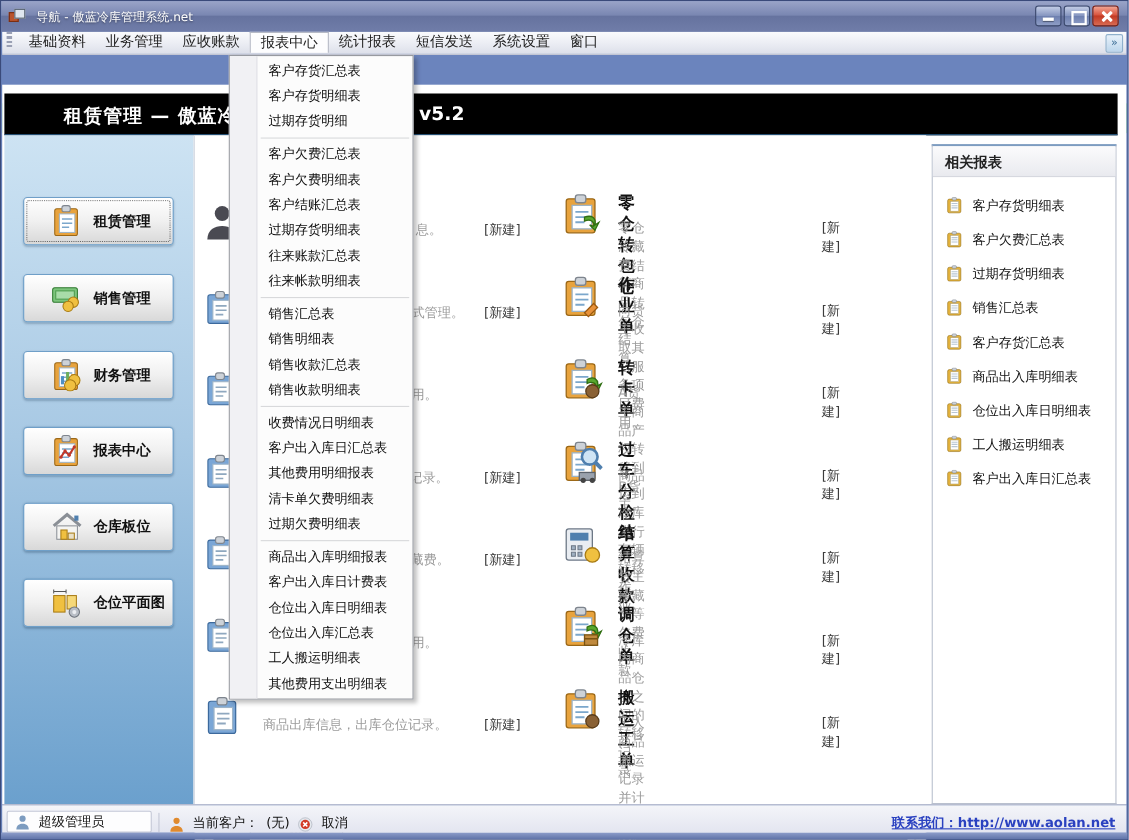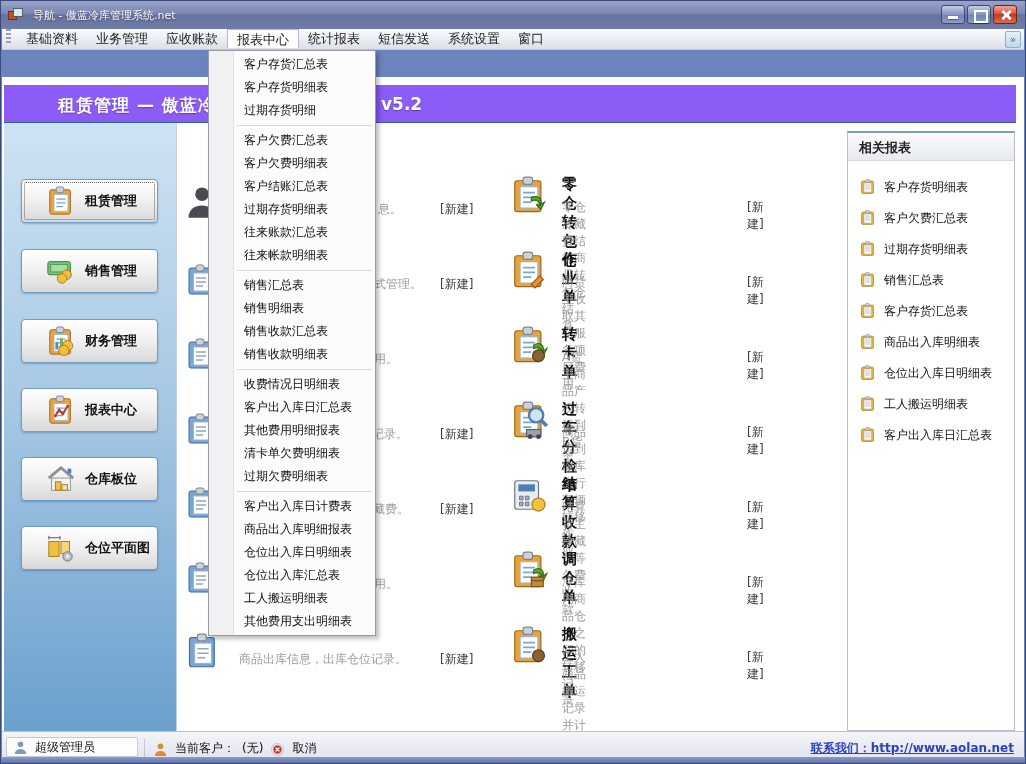--- a/index.html
+++ b/index.html
@@ -37,21 +37,21 @@
     color:#3c6e96; font-size:10px; text-align:center; line-height:15px; }
 
   
   .tabstrip{ position:absolute; left:1px; right:1px; top:49px; height:27px; background:#15803d;margin-top:44px; }
   .tab{ position:absolute; left:9px; top:4px; width:42px; height:23px; background:#fdfdfe;
     border:1px solid #9aa3bd; border-bottom:none; border-radius:4px 4px 0 0;
     font-size:12px; text-align:center; line-height:22px; color:#111; }
 
   
   .surface{ position:absolute; left:1px; right:1px; top:76px; bottom:32px; background:#fff; }
-  .band{ position:absolute; left:2px; right:8px; top:8px; height:38px; background:#8b5cf6; border-bottom:1px solid #2e6390;}
+  .band{ position:absolute; left:2px; right:8px; top:8px; height:38px; background:#000000; border-bottom:1px solid #2e6390;}
   .band-title{ position:absolute; left:54px; top:9px; color:#fff; font-weight:bold; font-size:17px; letter-spacing:1px; text-shadow:0 1px 1px rgba(0,0,0,.3);}
   .band-ver{ position:absolute; left:377px; top:9px; color:#fff; font-weight:bold; font-size:17px; text-shadow:0 1px 1px rgba(0,0,0,.3);}
 
   .sidebar{ position:absolute; left:2px; top:46px; width:172px; bottom:0;
     background:linear-gradient(180deg,#cde3f3 0%,#a8c9e4 45%,#6ba0cd 100%); }
   .sbtn{ position:absolute; left:17px; width:137px; height:44px; border:1px solid #6f9fc8; border-radius:4px;
     background:linear-gradient(180deg,#ffffff,#f0f0f0 50%,#d8d8d8); box-shadow:0 1px 2px rgba(0,30,60,.25);
     display:flex; align-items:center; gap:9px; padding-left:24px; }
   .sbtn .lbl{ font-size:13px; font-weight:bold; color:#111; }
   .sbtn.focused::after{ content:""; position:absolute; inset:2px; border:1px dotted #666; border-radius:2px;}
@@ -466,22 +466,22 @@
     <div class="menu-item">销售明细表</div>
     <div class="menu-item">销售收款汇总表</div>
     <div class="menu-item">销售收款明细表</div>
     <div class="menu-sep"></div>
     <div class="menu-item">收费情况日明细表</div>
     <div class="menu-item">客户出入库日汇总表</div>
     <div class="menu-item">其他费用明细报表</div>
     <div class="menu-item">清卡单欠费明细表</div>
     <div class="menu-item">过期欠费明细表</div>
     <div class="menu-sep"></div>
+    <div class="menu-item">商品出入库明细报表</div>
     <div class="menu-item">客户出入库日计费表</div>
-    <div class="menu-item">商品出入库明细报表</div>
     <div class="menu-item">仓位出入库日明细表</div>
     <div class="menu-item">仓位出入库汇总表</div>
     <div class="menu-item">工人搬运明细表</div>
     <div class="menu-item">其他费用支出明细表</div>
   </div>
 
   <div class="statusbar">
     <div class="user-box">
       <svg class="sb-ic" style="color:#7d9cc0" viewBox="0 0 32 32">
           <use href="#i-person"></use>

